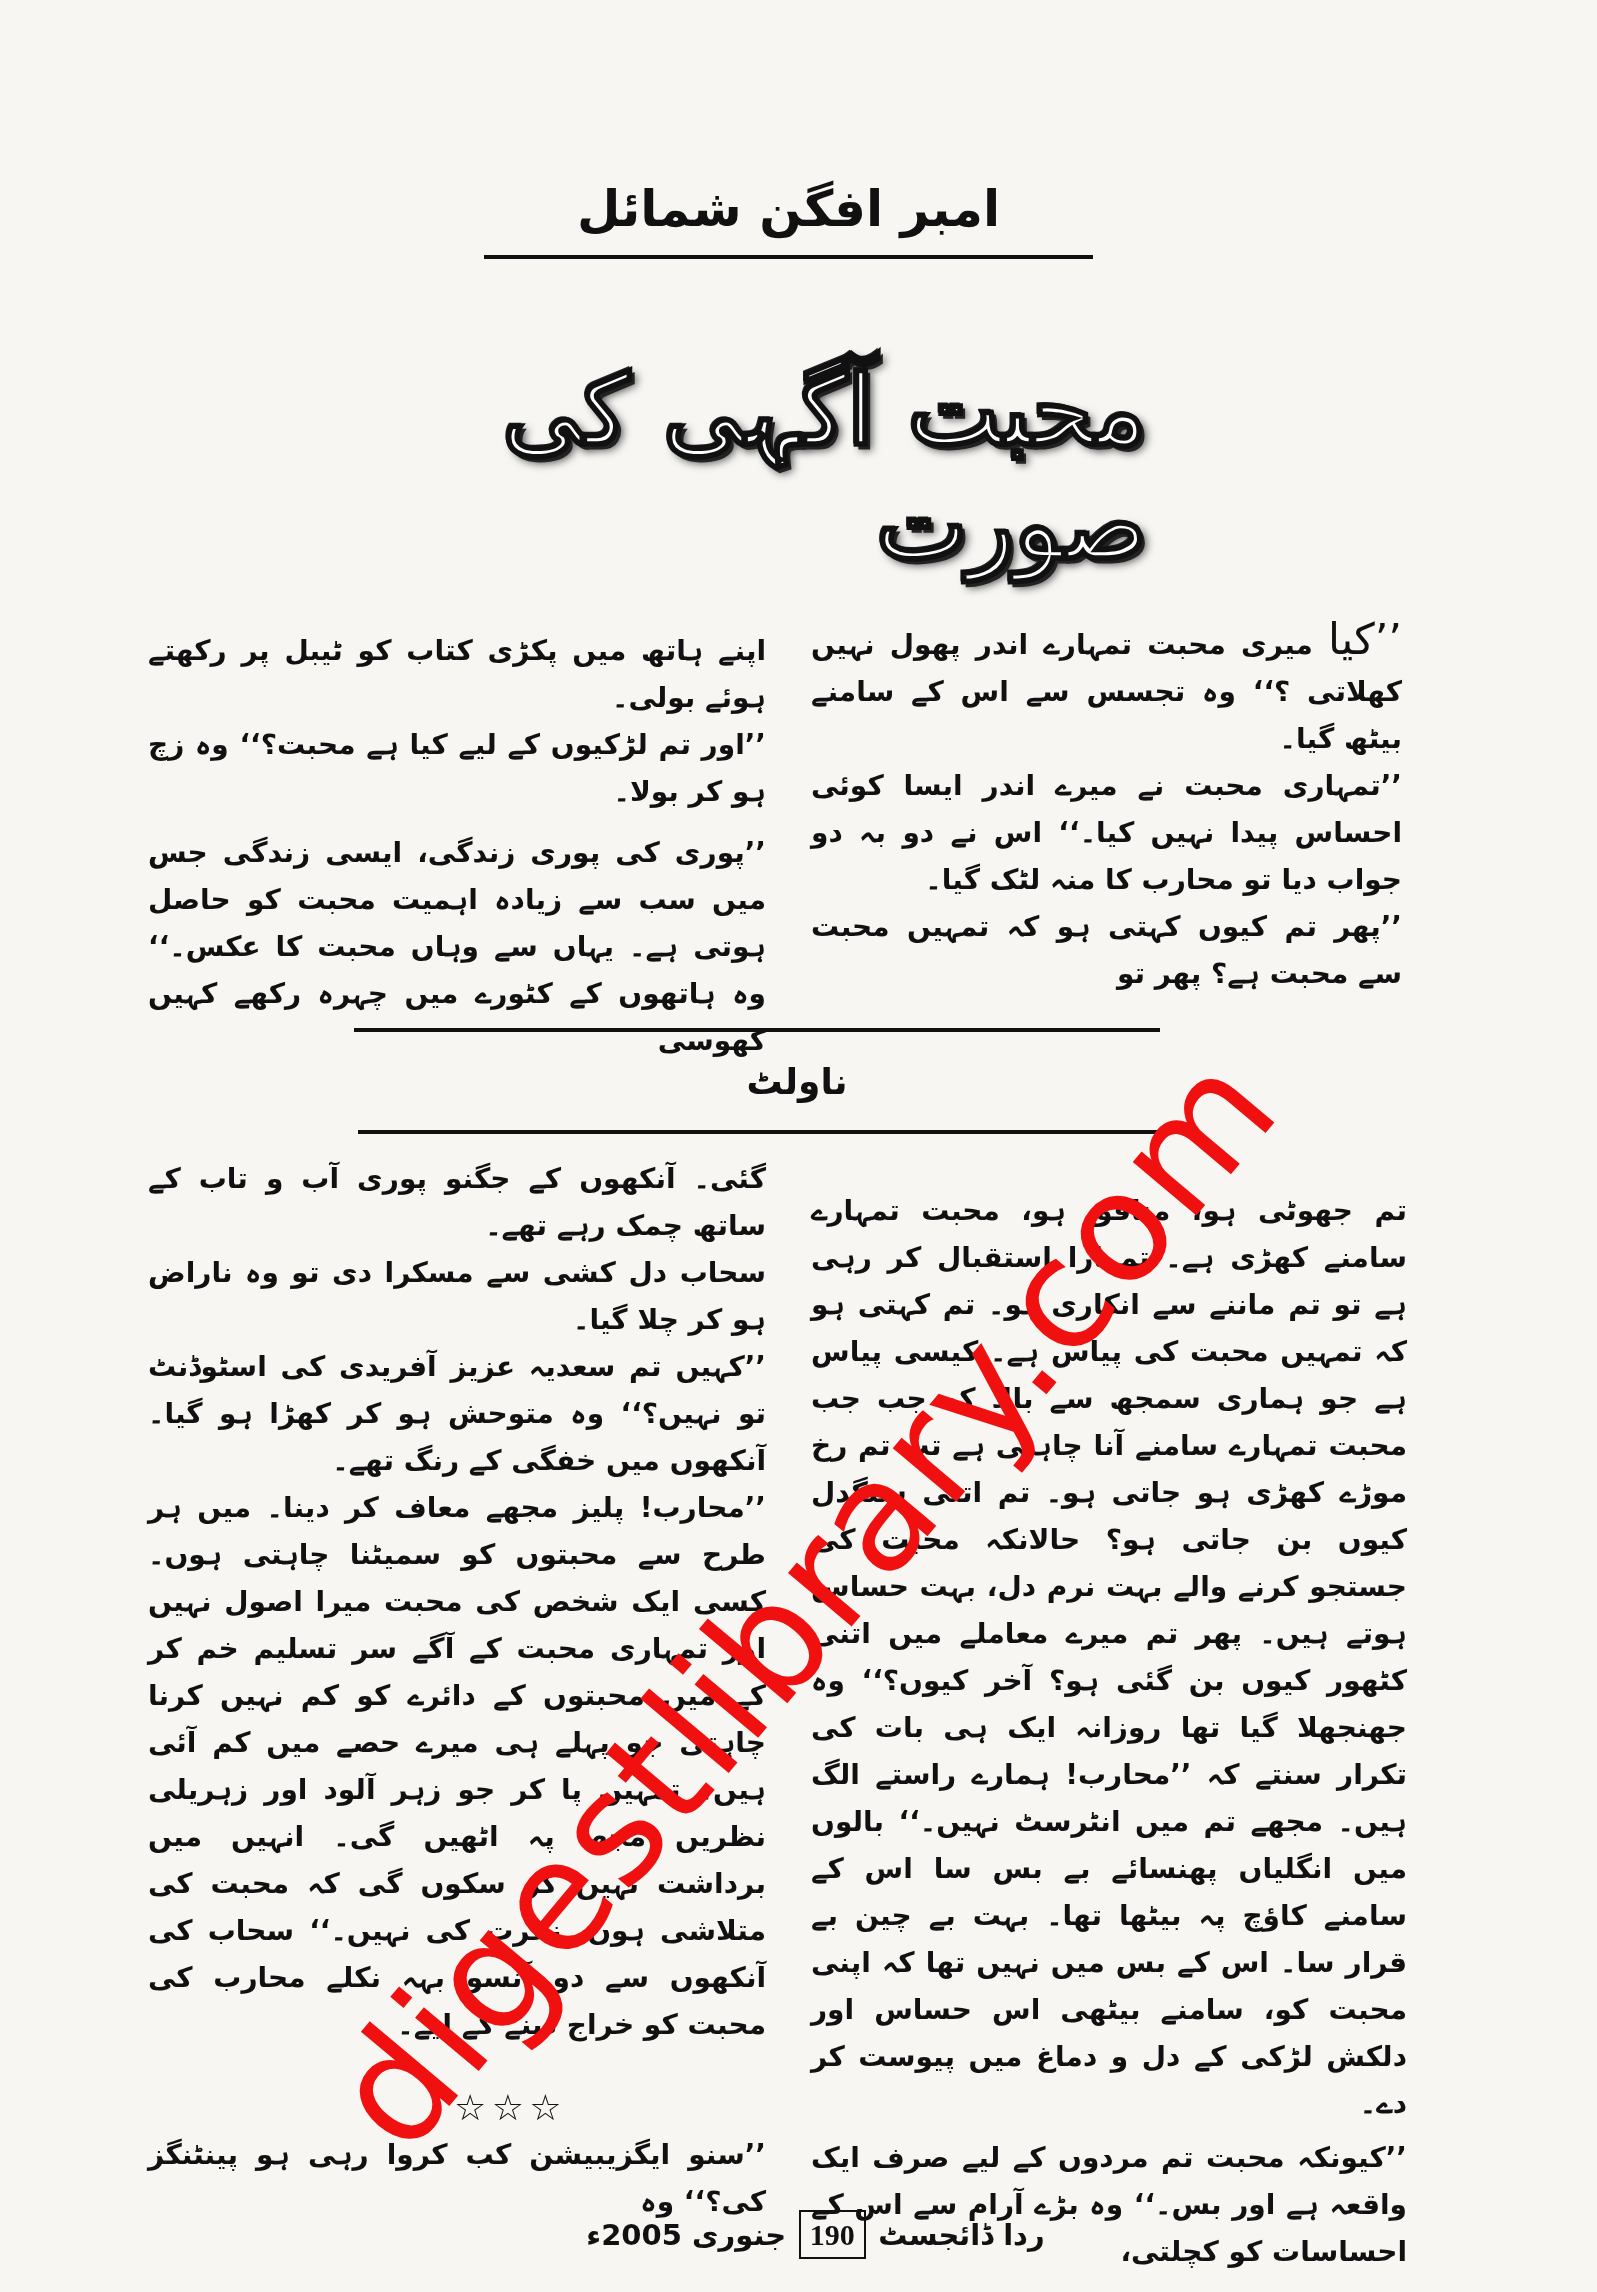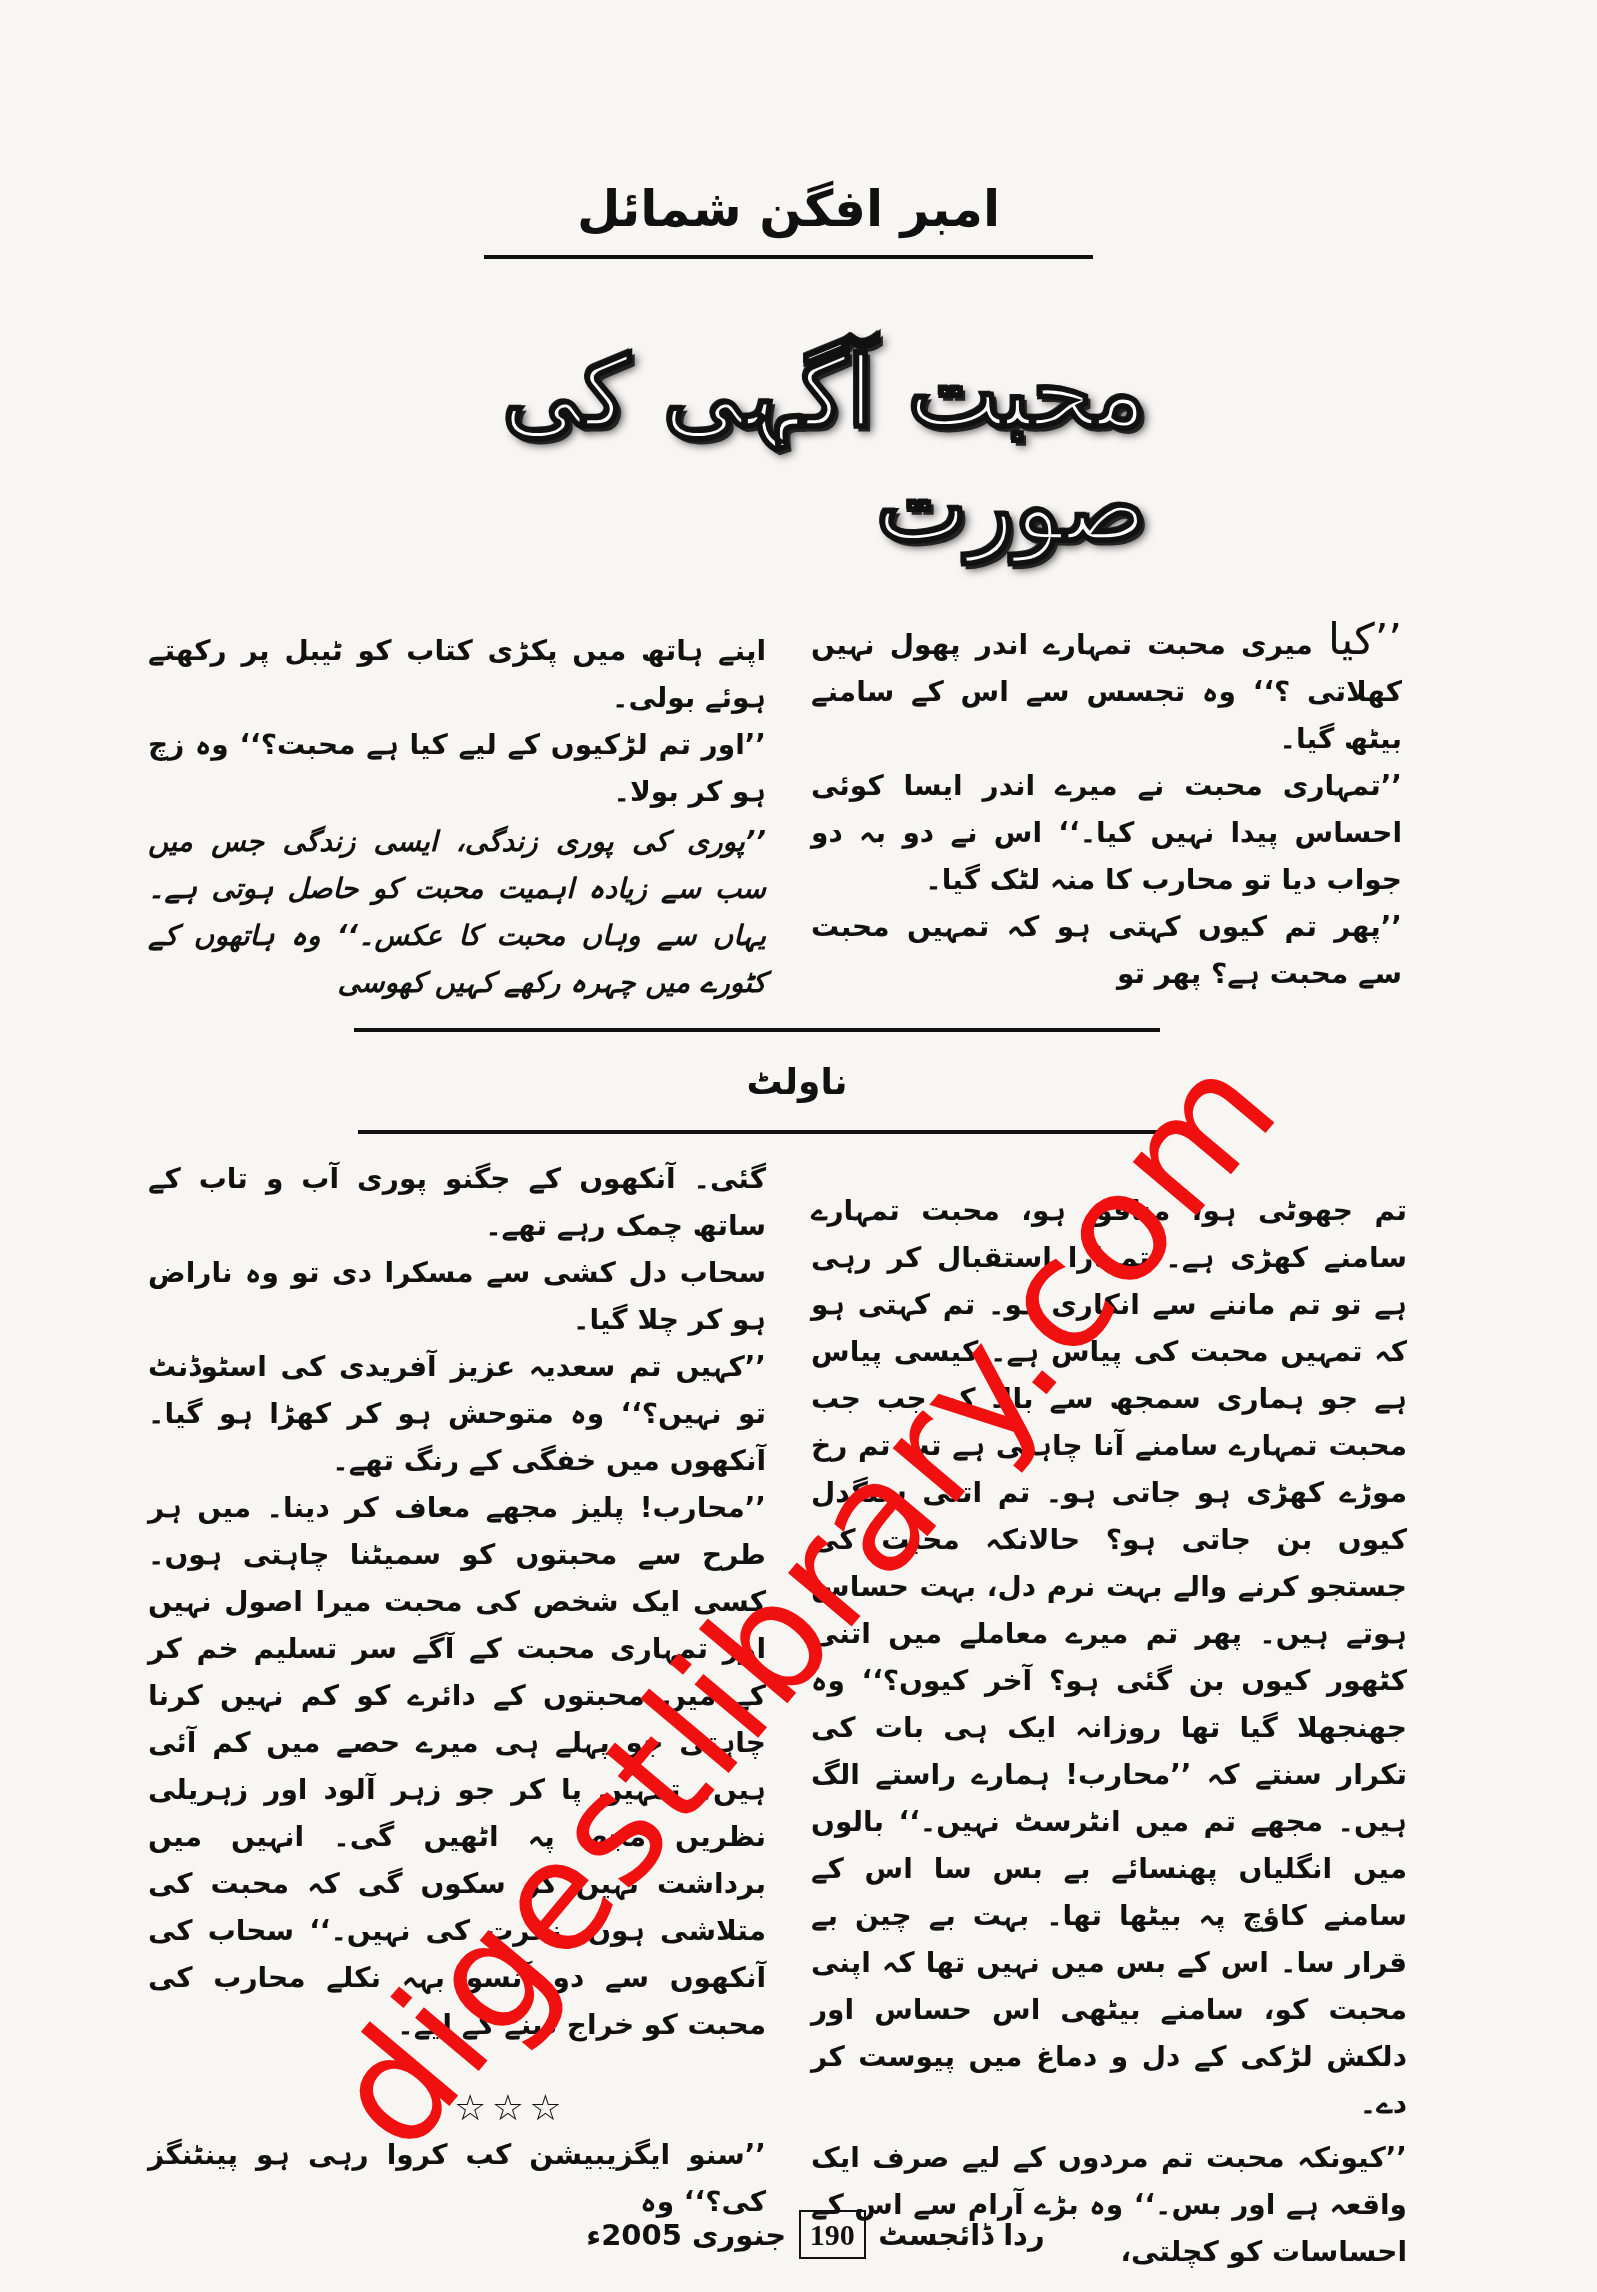--- a/index.html
+++ b/index.html
@@ -9,21 +9,21 @@
     font-family: "DejaVu Sans", sans-serif;
     color: #111;
   }
   .abs { position: absolute; }
   .author {
     left: 502px; top: 179px; width: 573px; text-align: center;
     font-size: 50px; font-weight: bold; direction: rtl; line-height: 1.2;
   }
   .rule { background: #111; height: 3.6px; }
   .title-wrap {
-    left: 466px; top: 350px; width: 681px; height: 197px;
+    left: 466px; top: 368px; width: 681px; height: 197px;
     display: flex; align-items: center; justify-content: center;
   }
   .title {
     font-family: "DejaVu Serif", serif;
     font-size: 97px; font-weight: bold; direction: rtl;
     color: #fff;
     -webkit-text-stroke: 2.7px #111;
     text-shadow: 3.6px 3.6px 0 #222, -1.8px -1.8px 0 #222, 5.4px 5.4px 9px #555;
     letter-spacing: 1.8px;
   }
@@ -72,21 +72,21 @@
   <p>
     <span class="lead-word">’’کیا</span><span> میری محبت تمہارے اندر پھول نہیں کھلاتی ؟‘‘ وہ تجسس سے اس کے سامنے بیٹھ گیا۔</span>
   </p>
   <p>’’تمہاری محبت نے میرے اندر ایسا کوئی احساس پیدا نہیں کیا۔‘‘ اس نے دو بہ دو جواب دیا تو محارب کا منہ لٹک گیا۔</p>
   <p>’’پھر تم کیوں کہتی ہو کہ تمہیں محبت سے محبت ہے؟ پھر تو</p>
 </div>
 
 <div class="abs col" style="left:148px; top:627px; width:618px;">
   <p>اپنے ہاتھ میں پکڑی کتاب کو ٹیبل پر رکھتے ہوئے بولی۔</p>
   <p>’’اور تم لڑکیوں کے لیے کیا ہے محبت؟‘‘ وہ زچ ہو کر بولا۔</p>
-  <p style="margin-top:3px;font-style:italic;">’’پوری کی پوری زندگی، ایسی زندگی جس میں سب سے زیادہ اہمیت محبت کو حاصل ہوتی ہے۔ یہاں سے وہاں محبت کا عکس۔‘‘ وہ ہاتھوں کے کٹورے میں چہرہ رکھے کہیں کھوسی</p>
+  <p style="margin-top:14px;">’’پوری کی پوری زندگی، ایسی زندگی جس میں سب سے زیادہ اہمیت محبت کو حاصل ہوتی ہے۔ یہاں سے وہاں محبت کا عکس۔‘‘ وہ ہاتھوں کے کٹورے میں چہرہ رکھے کہیں کھوسی</p>
 </div>
 
 <div class="abs rule" style="left:354px; top:1028px; width:806px;"></div>
 <div class="abs section-label">ناولٹ</div>
 <div class="abs rule" style="left:358px; top:1130px; width:806px;"></div>
 
 <div class="abs col" style="left:811px; top:1187px; width:596px;">
   <p>تم جھوٹی ہو، منافق ہو، محبت تمہارے سامنے کھڑی ہے۔ تمہارا استقبال کر رہی ہے تو تم ماننے سے انکاری ہو۔ تم کہتی ہو کہ تمہیں محبت کی پیاس ہے۔ کیسی پیاس ہے جو ہماری سمجھ سے بالا کہ جب جب محبت تمہارے سامنے آنا چاہتی ہے تب تم رخ موڑے کھڑی ہو جاتی ہو۔ تم اتنی سنگدل کیوں بن جاتی ہو؟ حالانکہ محبت کی جستجو کرنے والے بہت نرم دل، بہت حساس ہوتے ہیں۔ پھر تم میرے معاملے میں اتنی کٹھور کیوں بن گئی ہو؟ آخر کیوں؟‘‘ وہ جھنجھلا گیا تھا روزانہ ایک ہی بات کی تکرار سنتے کہ ’’محارب! ہمارے راستے الگ ہیں۔ مجھے تم میں انٹرسٹ نہیں۔‘‘ بالوں میں انگلیاں پھنسائے بے بس سا اس کے سامنے کاؤچ پہ بیٹھا تھا۔ بہت بے چین بے قرار سا۔ اس کے بس میں نہیں تھا کہ اپنی محبت کو، سامنے بیٹھی اس حساس اور دلکش لڑکی کے دل و دماغ میں پیوست کر دے۔</p>
   <p style="margin-top:7.2px;">’’کیونکہ محبت تم مردوں کے لیے صرف ایک واقعہ ہے اور بس۔‘‘ وہ بڑے آرام سے اس کے احساسات کو کچلتی،</p>
 </div>

